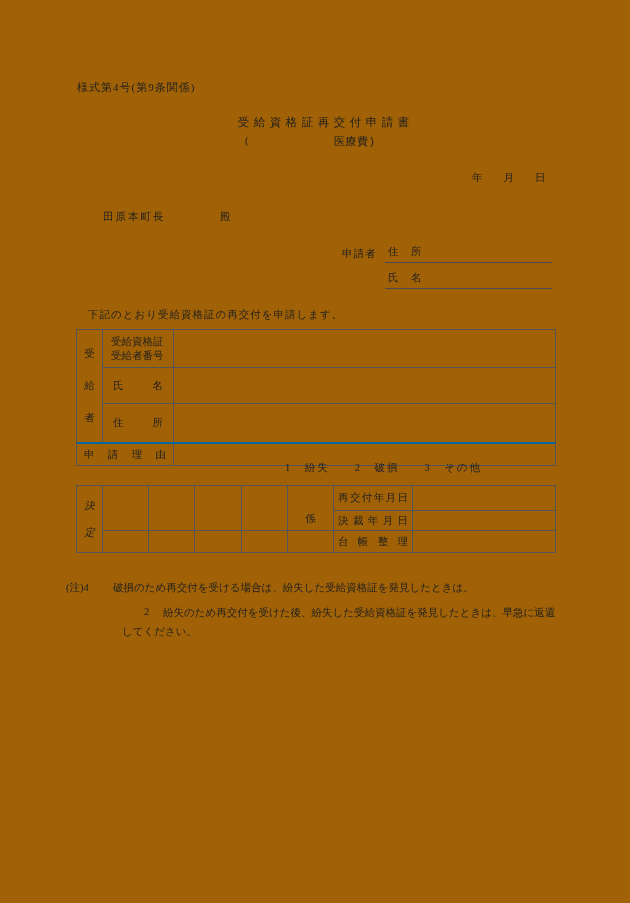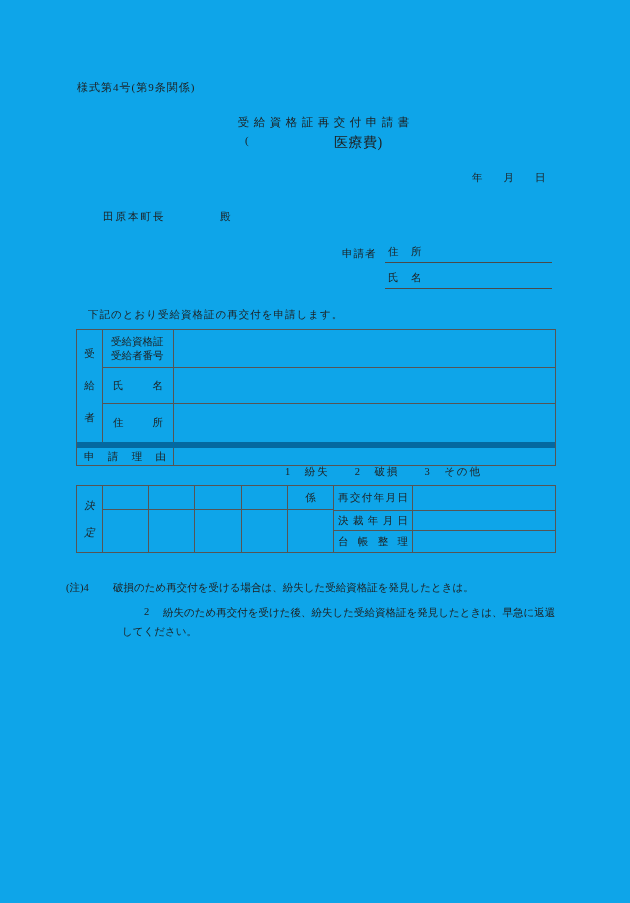--- a/index.html
+++ b/index.html
@@ -1,68 +1,68 @@
 <!DOCTYPE html>
 <html><head>
 <meta charset="utf-8">
 <style>
   * { margin:0; padding:0; box-sizing:border-box; }
   html,body { background:#f6f6f6; }
   .page {
     position:relative;
     width:630px; height:903px;
-    background:#0ea5e9;
+    background:#a16207;
     font-family:"Liberation Serif","DejaVu Serif",serif;
     color:#1e1e1e;
     font-size:10.5px;
     overflow:hidden;
   }
   .abs { position:absolute; white-space:nowrap; }
 
   
   .form-number { left:77px; top:80px; font-size:11px; letter-spacing:1px; }
   .form-title  { left:0; right:0; top:115px; text-align:center; font-size:11.5px; letter-spacing:4.5px; text-indent:4.5px;margin-left:17px; }
   .sub-open    { left:245px; top:134px; font-size:11px; }
-  .sub-label   { left:334px; top:134px; font-size:14px; letter-spacing:0.5px; }
+  .sub-label   { left:334px; top:134px; font-size:11px; letter-spacing:0.5px;font-family:Liberation Mono, monospace; }
   .date-line   { left:472px; top:171px; }
   .addr-name   { left:103px; top:210px; letter-spacing:2px; }
   .addr-hono   { left:220px; top:210px; }
   .app-label   { left:342px; top:247px; letter-spacing:1px; }
   .fill-row {
     position:absolute; left:385px; width:167px; height:18px;
     border-bottom:1px solid #4a4a4a; padding-left:3px; letter-spacing:1px;
   }
   .fill-row.address { top:245px; }
   .fill-row.name    { top:271px; }
   .intro { left:88px; top:308px; letter-spacing:1px; }
 
   
   .tbl { position:absolute; left:76px; width:480px; border:1px solid #555; }
-  .tbl * { border-color:#555; }
+  .tbl * { border-color:#555;justify-content:center; }
   .vcell {
     position:absolute; left:0; top:0; width:26px;
     border-right:1px solid #555;
     display:flex; align-items:center; justify-content:center;
   }
   .vtext { width:12px; word-break:break-all; text-align:center; }
   .jlabel { width:100%; text-align:justify; text-align-last:justify; }
 
   
   .t1 { top:329px; height:137px; }
   .t1 .vcell { height:112px; }
   .t1 .vtext { line-height:32px; }
   .t1-row { position:absolute; left:26px; right:0; display:flex; }
   .t1-row.r1 { top:0; height:38px; border-bottom:1px solid #555; }
   .t1-row.r2 { top:38px; height:36px; border-bottom:1px solid #555; }
   .t1-row.r3 { top:74px; height:38px; }
   .t1-label { width:71px; border-right:1px solid #555; }
   .t1-label.two-line { display:flex; flex-direction:column; justify-content:center; padding-left:8px; line-height:14px; }
   .t1-label.jl { display:flex; align-items:center; padding:0 10px; }
   .t1-value { flex:1; }
-  .t1-reason { position:absolute; left:0; right:0; top:112px; height:24px; border-top:6px solid #0369a1; display:flex;gap:38px; }
+  .t1-reason { position:absolute; left:0; right:0; top:112px; height:24px; border-top:2px solid #0369a1; display:flex;gap:38px; }
   .t1-reason-label { width:97px; border-right:1px solid #555; display:flex; align-items:center; padding:0 7px; }
   .t1-reason-value { flex:1; display:flex; align-items:center; justify-content:center; letter-spacing:2px;margin-top:24px; }
 
   
   .t2 { top:485px; height:68px; }
   .t2 .vcell { height:66px;font-style:italic; }
   .t2 .vtext { line-height:27px; }
   .t2-stamps { position:absolute; left:26px; top:0; width:231px; height:66px; border-right:1px solid #555; display:flex; }
   .stamp-col { flex:1; border-right:1px solid #555; display:flex; flex-direction:column; }
   .stamp-col:last-child { border-right:none; }

